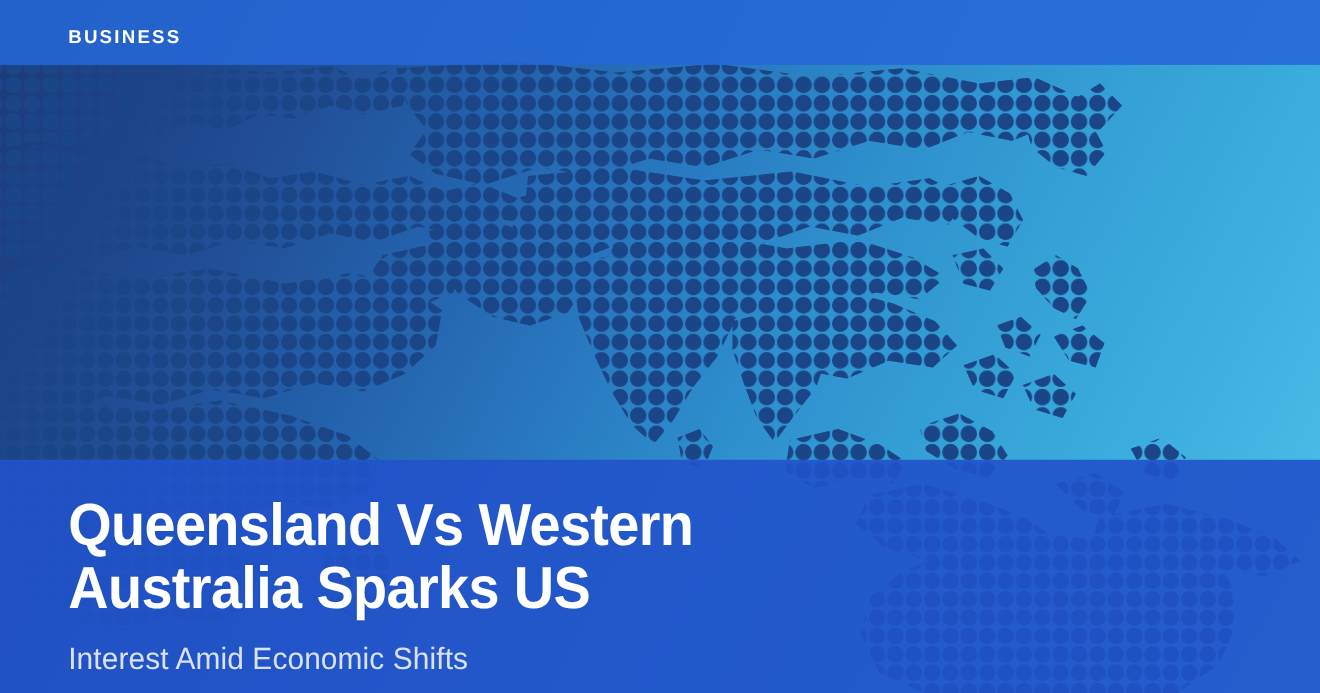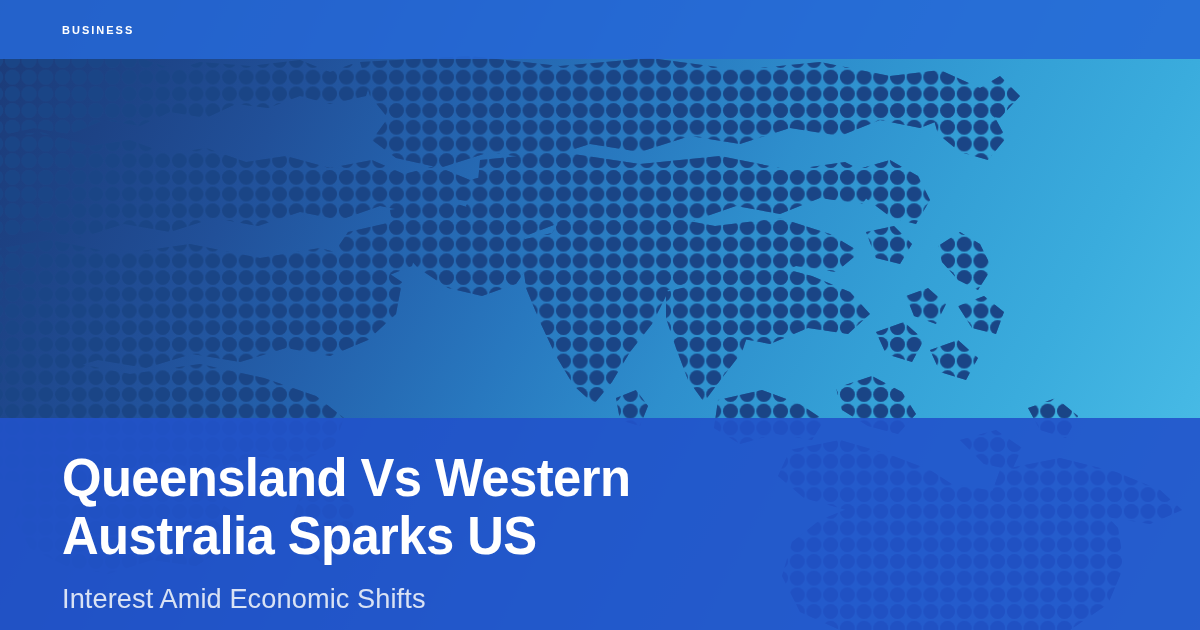--- a/index.html
+++ b/index.html
@@ -47,21 +47,21 @@
     position: absolute;
     left: 0; top: 0;
     width: 100%;
     height: 59px;
     background: rgba(38,104,214,0.88);
   }
   .kicker {
     position: absolute;
     left: 62px;
     top: 25px;
-    font-size: 11px;
+    font-size: 17px;
     font-weight: 700;
     letter-spacing: 2.0px;
     color: #ffffff;
     line-height: 1;
   }
 
   
   .band-bottom {
     position: absolute;
     left: 0;

